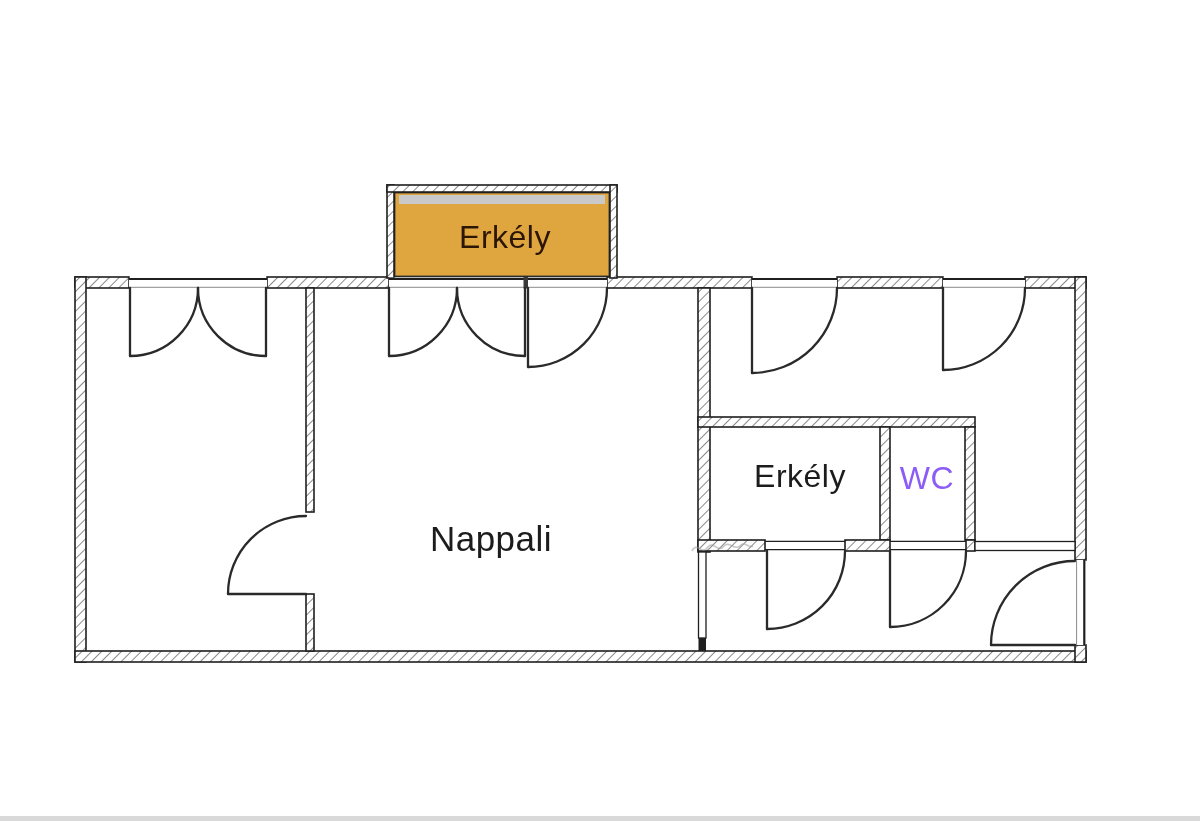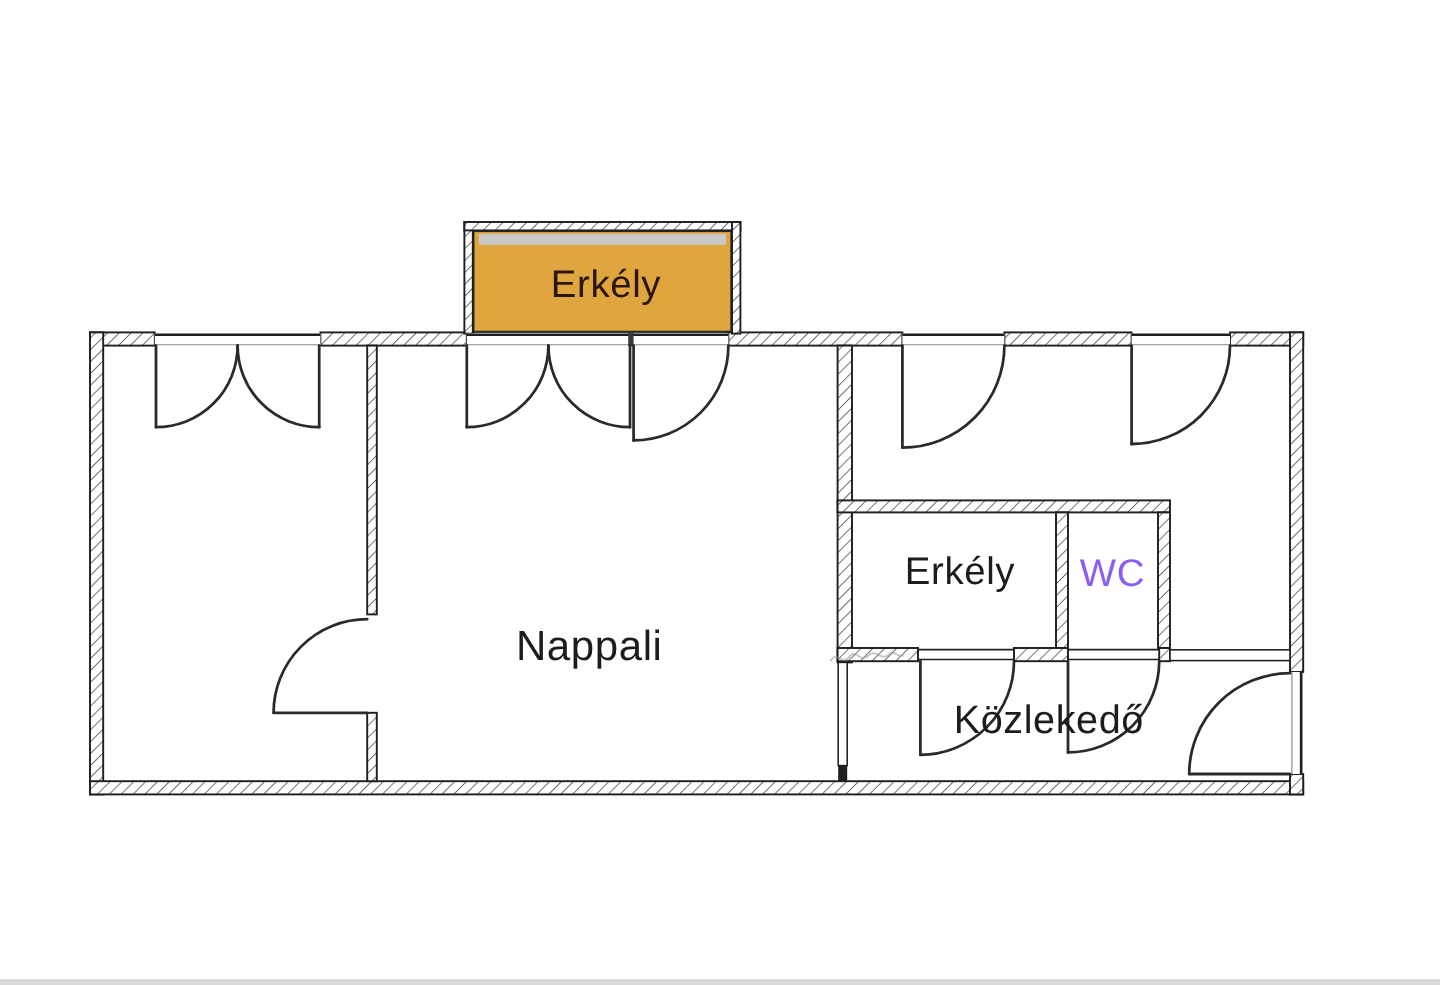--- a/index.html
+++ b/index.html
@@ -152,17 +152,16 @@
   <div class="room-label lbl-md" style="left: 505px; top: 237px; color: rgb(43, 22, 6);">Erkély</div>
 
 
   <div class="room-label lbl-lg" style="left: 491px; top: 498px; color: rgb(28, 28, 28); margin-top: 41px;">Nappali</div>
 
 
   <div class="room-label lbl-md" style="left: 800px; top: 476px; color: rgb(28, 28, 28);">Erkély</div>
 
   <div class="room-label lbl-md" style="left: 927px; top: 478px; color: #8b5cf6;">WC</div>
 
-  <div class="room-label lbl-md" style="left: 874px; top: 600px; font-size: 33px; color: rgb(28, 28, 28);">Közlekedő</div>
 
   <div class="bottom-bar" style="background-color: rgb(217, 217, 217);"></div>
 
 </div>
 
 </body></html>

